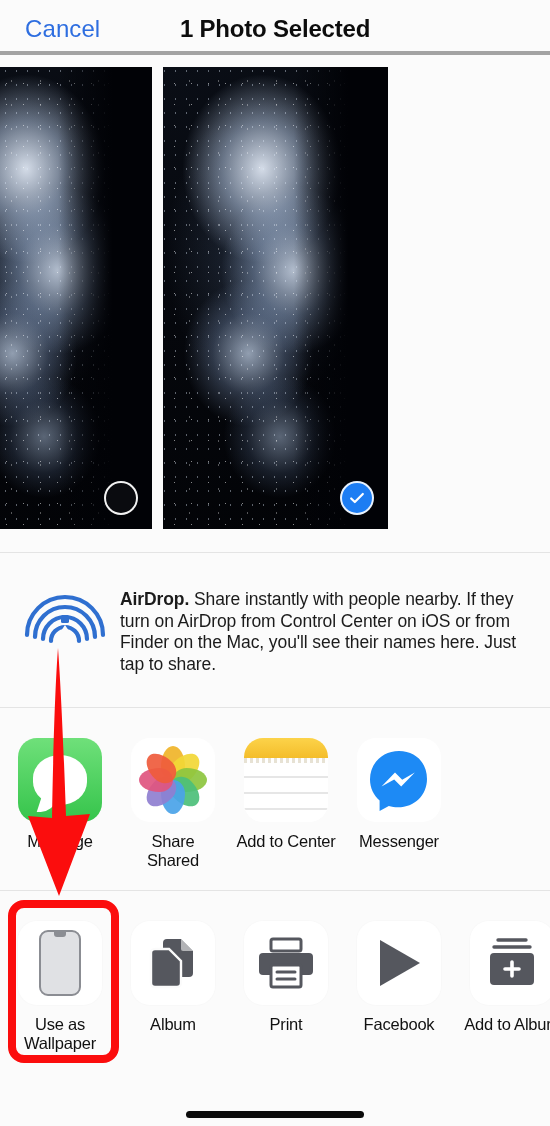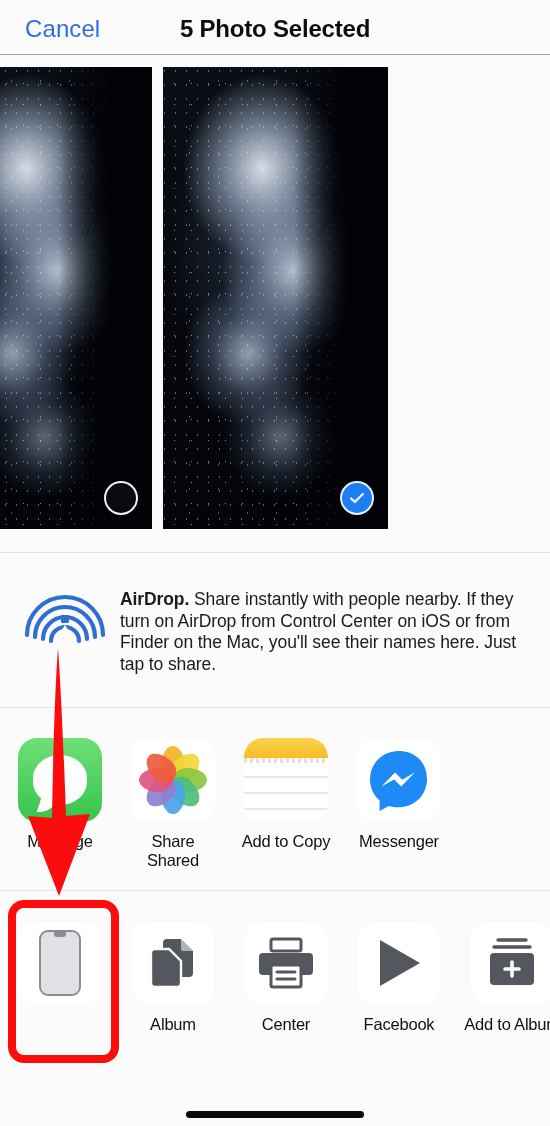--- a/index.html
+++ b/index.html
@@ -8,21 +8,21 @@
     font-family:"Liberation Sans", sans-serif;
     background:#fbfbfb;
     overflow:hidden;
   }
   #screen { position:relative; width:550px; height:1126px; background:#fbfbfb; }
 
   
   .header {
     position:absolute; top:0; left:0; width:550px; height:55px;
     background:#fbfbfb;
-    border-bottom:1px solid #a3a3a3;
+    border-bottom:4px solid #a3a3a3;
   }
   .cancel-btn {
     position:absolute; left:25px; top:15px;
     font-size:24px; color:#2e6ee0; letter-spacing:0.1px;
     background:none; border:none; cursor:pointer;
     font-family:"Liberation Sans", sans-serif;
   }
   .header-title {
     position:absolute; left:0; top:15px; width:550px;
     text-align:center; font-size:24px; font-weight:bold;
@@ -165,21 +165,21 @@
     bottom:8px; width:178px; height:7px; border-radius:4px; background:#0b0b0b;
   }
 </style>
 </head>
 <body>
 
 <div id="screen">
 
   <div class="header">
     <button class="cancel-btn">Cancel</button>
-    <div class="header-title">5 Photo Selected</div>
+    <div class="header-title">1 Photo Selected</div>
   </div>
 
   <div class="photo-strip">
     <div class="photo photo-1">
       <div class="neb"></div>
       <div class="neb-dark"></div>
       <div class="sel-circle"></div>
     </div>
     <div class="photo photo-2">
       <div class="neb"></div>
@@ -244,21 +244,21 @@
       <div class="cell">
         <div class="tile">
           <div class="ic-notes">
             <div class="top"></div>
               <div class="perf"></div>
             <div class="line" style="top:38px"></div>
             <div class="line" style="top:54px"></div>
             <div class="line" style="top:70px"></div>
           </div>
         </div>
-        <div class="label">Add to Copy</div>
+        <div class="label">Add to Center</div>
       </div>
 
 
       <div class="cell">
         <div class="tile">
           <div class="ic-msgr">
             <svg viewBox="0 0 66 66" aria-hidden="true">
               <path d="M33 4C16.4 4 4 16.2 4 32.3c0 8.6 3.6 16.1 9.6 21.2V64l9.2-5.1c2.9.8 6 1.3 9.2 1.3 16.6 0 29-12.2 29-28.3S49.6 4 33 4z" fill="#1d8af5"></path>
               <path d="M15.5 39.6L29 25.4l7.2 7.3 12.6-7.3-13.6 14.2-7-7.2z" fill="#ffffff"></path>
             </svg>
@@ -277,20 +277,21 @@
 
       <div class="cell">
         <div class="tile action-tile">
           <span class="ic-wall">
             <svg viewBox="0 0 46 70" aria-hidden="true">
               <rect x="3" y="3" width="40" height="64" rx="8" fill="#e0e1e4" stroke="#8b8d93" stroke-width="2"></rect>
               <path d="M17 3h12v3a3 3 0 0 1-3 3h-6a3 3 0 0 1-3-3z" fill="#8b8d93"></path>
             </svg>
           </span>
         </div>
+        <div class="label"><span>Use as</span><br><span>Wallpaper</span></div>
       </div>
 
       <div class="cell">
         <div class="tile action-tile">
           <span class="ic-copy">
             <svg viewBox="0 0 56 56" aria-hidden="true">
               <path d="M22 4h14l12 12v22a4 4 0 0 1-4 4H22a4 4 0 0 1-4-4V8a4 4 0 0 1 4-4z" fill="#55575e"></path>
               <path d="M36 4l12 12H38a2 2 0 0 1-2-2z" fill="#ffffff" opacity=".55"></path>
               <path d="M10 14h14l12 12v22a4 4 0 0 1-4 4H10a4 4 0 0 1-4-4V18a4 4 0 0 1 4-4z" fill="#55575e" stroke="#fbfbfb" stroke-width="2.4"></path>
             </svg>
@@ -303,21 +304,21 @@
         <div class="tile action-tile">
           <span class="ic-print">
             <svg viewBox="0 0 58 52" aria-hidden="true">
               <rect x="14" y="2" width="30" height="12" rx="2" fill="none" stroke="#55575e" stroke-width="3"></rect>
               <path d="M6 16h46a4 4 0 0 1 4 4v14a4 4 0 0 1-4 4H6a4 4 0 0 1-4-4V20a4 4 0 0 1 4-4z" fill="#55575e"></path>
               <rect x="14" y="28" width="30" height="22" rx="2" fill="#ffffff" stroke="#55575e" stroke-width="3"></rect>
               <path d="M20 35h18M20 42h18" stroke="#55575e" stroke-width="3" stroke-linecap="round"></path>
             </svg>
           </span>
         </div>
-        <div class="label">Center</div>
+        <div class="label">Print</div>
       </div>
 
       <div class="cell">
         <div class="tile action-tile">
           <span class="ic-slide">
             <svg viewBox="0 0 50 54" aria-hidden="true">
                 <path d="M6 4l40 23L6 50z" fill="#55575e"></path>
               </svg>
           </span>
         </div>

